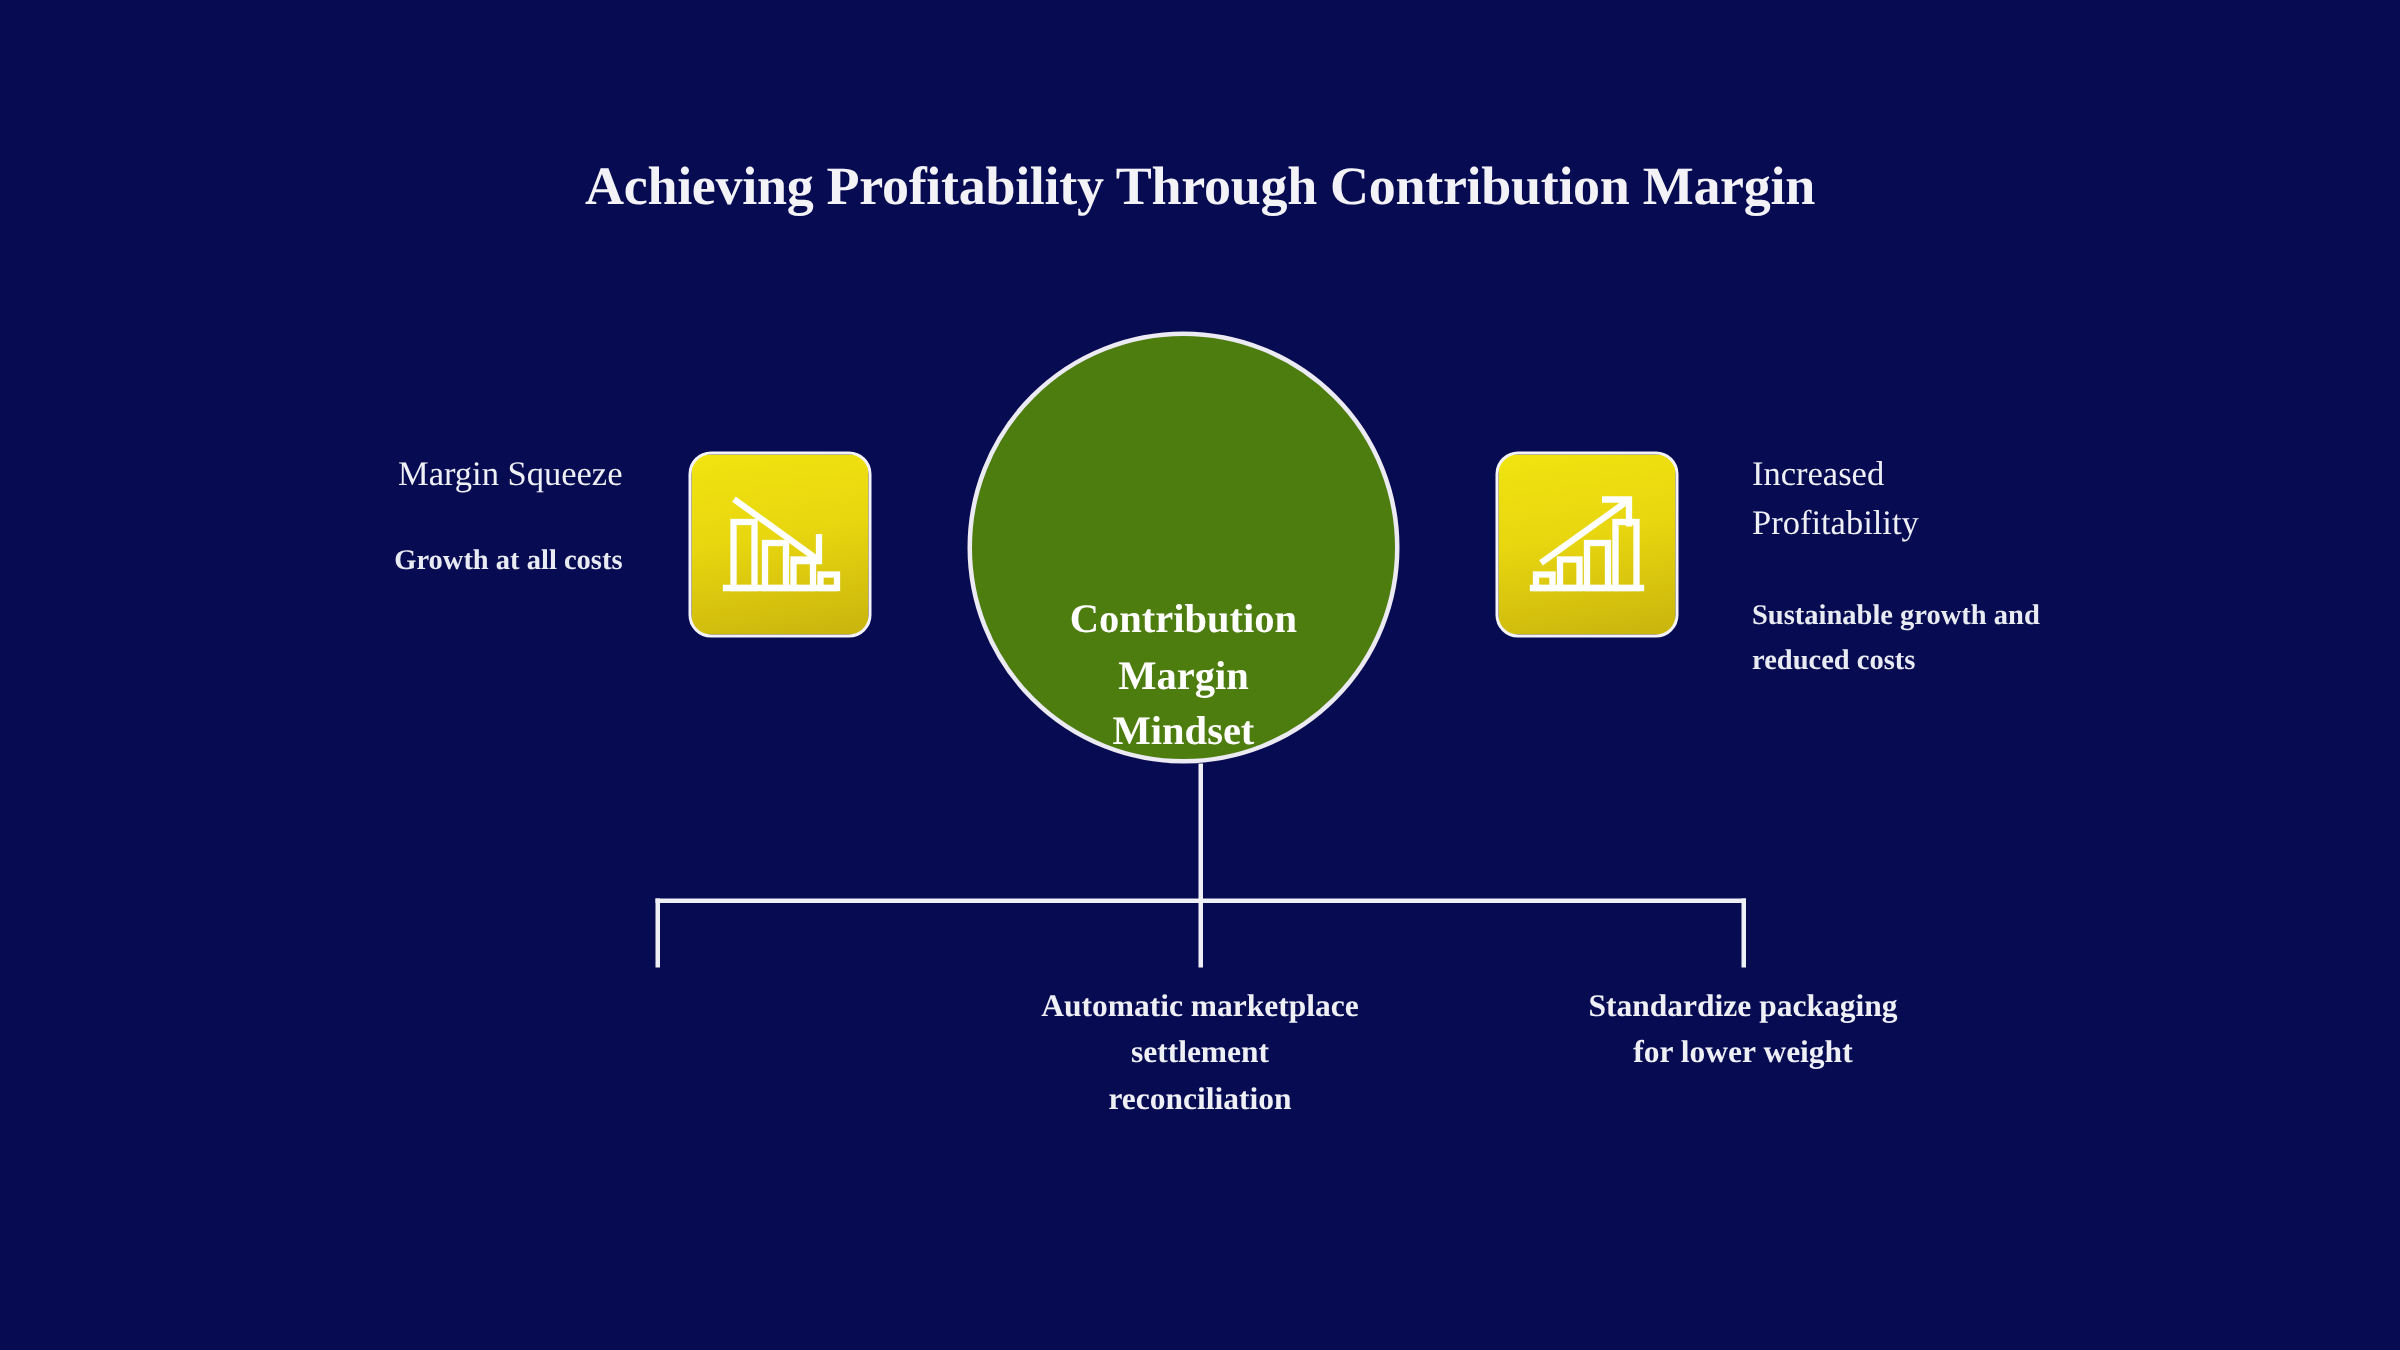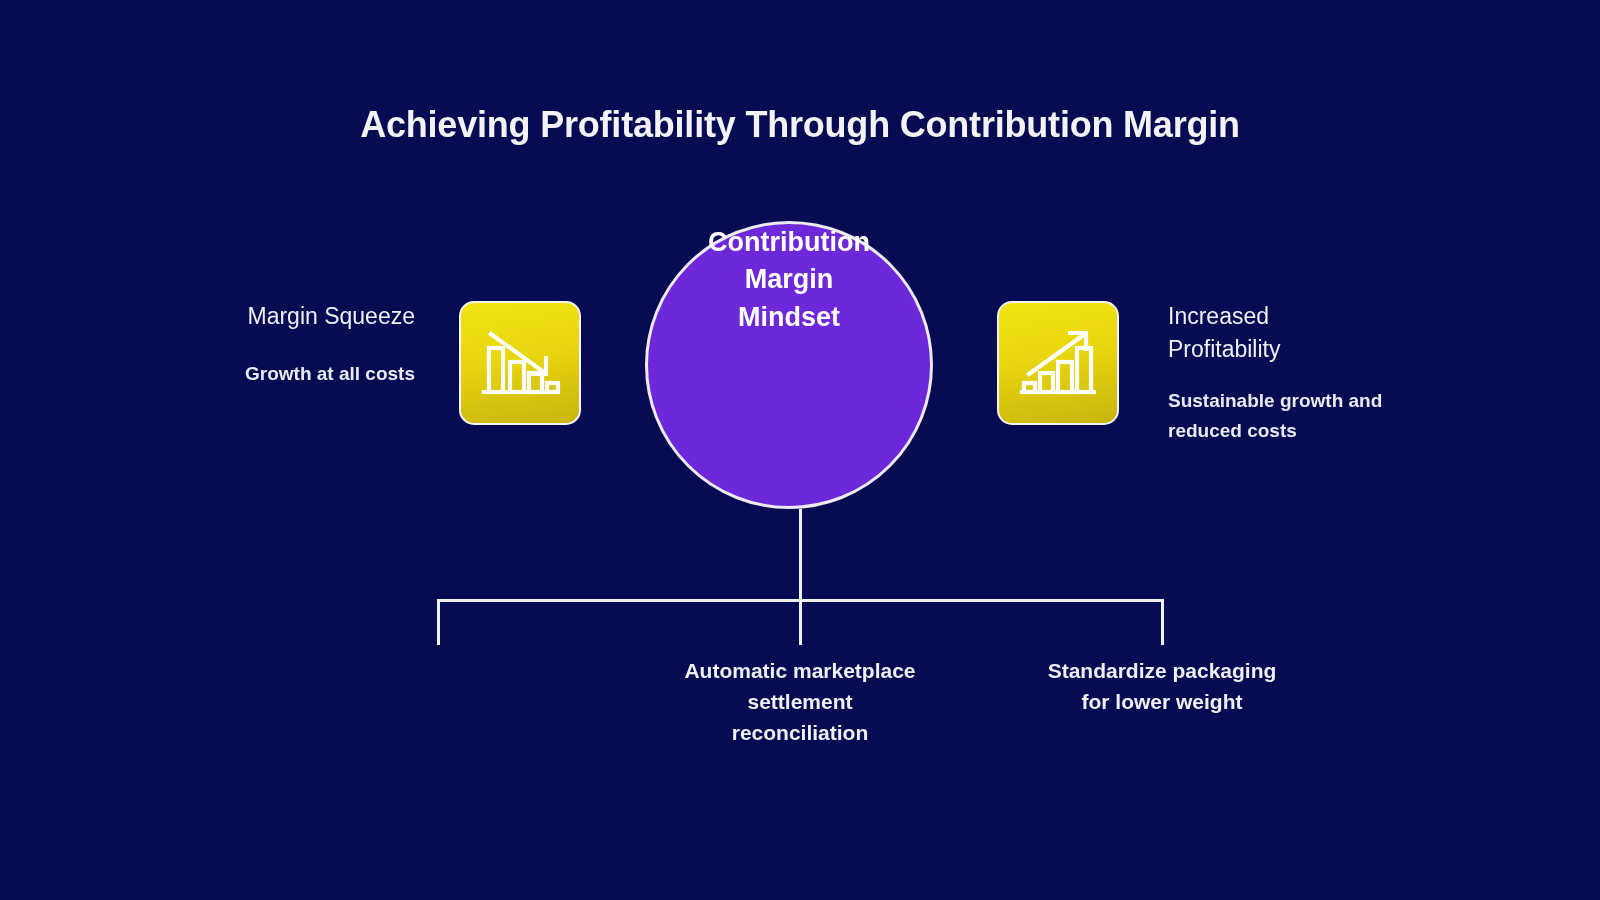--- a/index.html
+++ b/index.html
@@ -7,21 +7,21 @@
     margin: 0;
     padding: 0;
     background: #070b52;
   }
   #slide {
     position: relative;
     width: 1600px;
     height: 816px;
     background: #070b52;
     overflow: hidden;
-    font-family: Liberation Sans, sans-serif;
+    font-family: Liberation Serif, serif;
     -webkit-font-smoothing: antialiased;
   }
 
   
   #title {
     position: absolute;
     left: 0;
     top: 105px;
     width: 1600px;
     text-align: center;
@@ -34,25 +34,25 @@
   }
 
   
   #center-node {
     position: absolute;
     left: 645px;
     top: 221px;
     width: 288px;
     height: 288px;
     border-radius: 50%;
-    background: #6d28d9;
+    background: #4d7c0f;
     border: 3px solid #eceaf2;
     box-sizing: border-box;
     display: flex;
-    align-items: flex-start;
+    align-items: flex-end;
     justify-content: center;
   }
   #center-label {
     color: #ffffff;
     font-size: 27px;
     font-weight: bold;
     line-height: 1.38;
     text-align: center;
     white-space: pre-line;
   }
@@ -82,21 +82,21 @@
     white-space: pre-line;
   }
   .side-sub {
     font-size: 19px;
     font-weight: bold;
     line-height: 1.6;
     color: #e9ebf3;
     white-space: pre-line;
   }
   #left-block .side-sub { margin-top: 26px; }
-  #right-block .side-sub { margin-top: 20px; }
+  #right-block .side-sub { margin-top: 30px; }
 
   
   .icon-tile {
     position: absolute;
     width: 122px;
     height: 124px;
     border-radius: 15px;
     border: 2px solid #f4f3f9;
     box-sizing: border-box;
     background: linear-gradient(170deg, #f0e410 0%, #e8d60f 45%, #c8b40d 100%);

